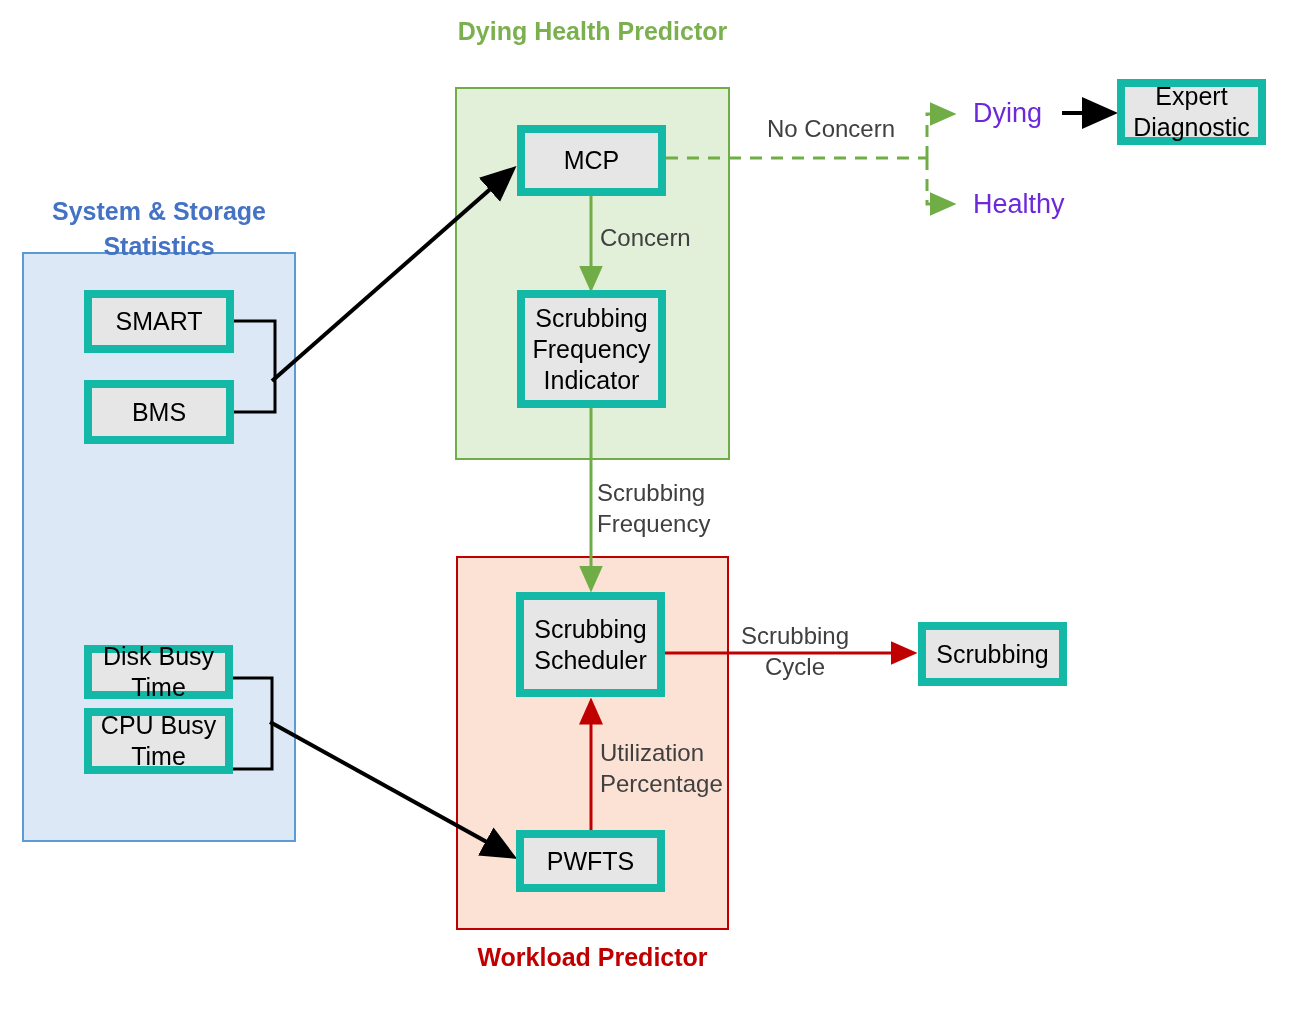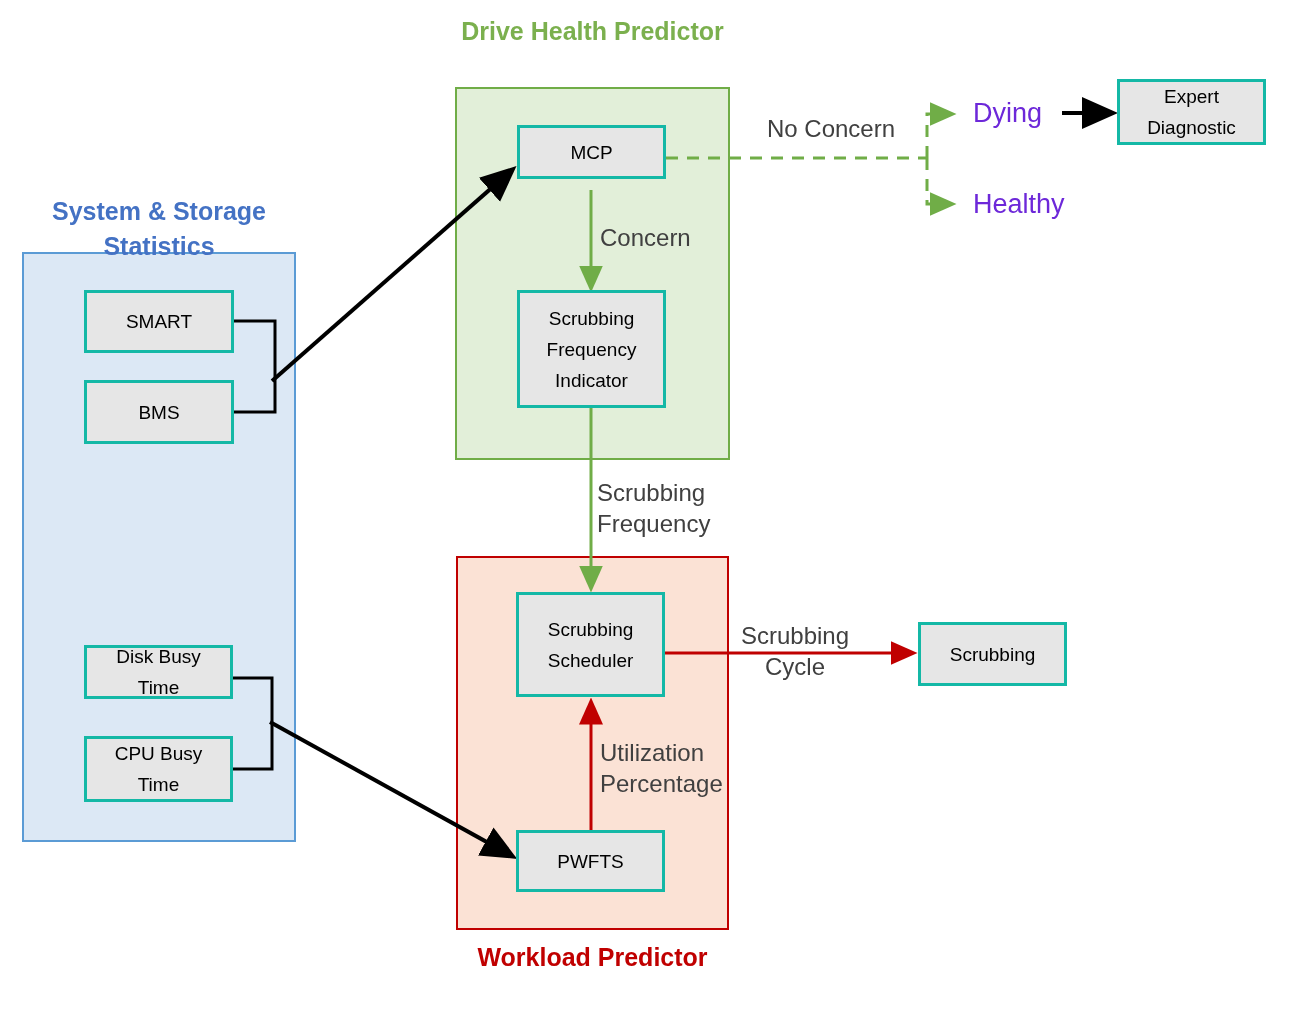--- a/index.html
+++ b/index.html
@@ -49,26 +49,26 @@
     font-weight: bold;
   }
   .title-blue { color: #4472c4; }
   .title-green { color: #7bb04e; }
   .title-red { color: #c00000; }
 
   .node {
     position: absolute;
     box-sizing: border-box;
     background: #e6e6e6;
-    border: 3px solid #14b8a6;
+    border: 8px solid #14b8a6;
     display: flex;
     align-items: center;
     justify-content: center;
     text-align: center;
-    font-size: 19px;
+    font-size: 25px;
     line-height: 31px;
     color: #000000;
     white-space: pre-line;
   }
   .edge-label {
     position: absolute;
     font-size: 24px;
     line-height: 31px;
     color: #404040;
     text-align: center;
@@ -90,21 +90,21 @@
 
   <div class="group-box group-blue" style="left:22px; top:252px; width:274px; height:590px;"></div>
 
   <div class="group-box group-green" style="left:455px; top:87px; width:275px; height:373px;"></div>
 
   <div class="group-box group-red" style="left:456px; top:556px; width:273px; height:374px;"></div>
 
   <div class="group-title title-blue" style="left:22px; top:178px; width:274px;margin-top:16px;">System &amp; Storage
 Statistics</div>
 
-  <div class="group-title title-green" style="left:455px; top:14px; width:275px;">Drive Health
+  <div class="group-title title-green" style="left:455px; top:14px; width:275px;">Dying Health
 Predictor</div>
 
   <div class="group-title title-red" style="left:456px; top:940px; width:273px;">Workload
 Predictor</div>
 
   <svg class="layer" viewBox="0 0 1295 1025" xmlns="http://www.w3.org/2000/svg">
     <defs>
       <marker id="arrow-black" markerWidth="9" markerHeight="9" refX="7.5" refY="4" orient="auto" markerUnits="strokeWidth">
         <path d="M0,0 L9,4 L0,8 z" fill="#000000"></path>
       </marker>
@@ -159,24 +159,24 @@
     </g>
   </svg>
 
   <div class="node" style="left:84px; top:290px; width:150px; height:63px;">SMART</div>
 
   <div class="node" style="left:84px; top:380px; width:150px; height:64px;">BMS</div>
 
   <div class="node" style="left:84px; top:645px; width:149px; height:54px;">Disk Busy
 Time</div>
 
-  <div class="node" style="left:84px; top:736px; width:149px; height:66px;">CPU Busy
+  <div class="node" style="left:84px; top:708px; width:149px; height:66px;">CPU Busy
 Time</div>
 
-  <div class="node" style="left:517px; top:125px; width:149px; height:54px;">MCP</div>
+  <div class="node" style="left:517px; top:125px; width:149px; height:71px;">MCP</div>
 
   <div class="node" style="left:517px; top:290px; width:149px; height:118px;">Scrubbing
 Frequency
 Indicator</div>
 
   <div class="node" style="left:516px; top:592px; width:149px; height:105px;">Scrubbing
 Scheduler</div>
 
   <div class="node" style="left:516px; top:830px; width:149px; height:62px;">PWFTS</div>
 

